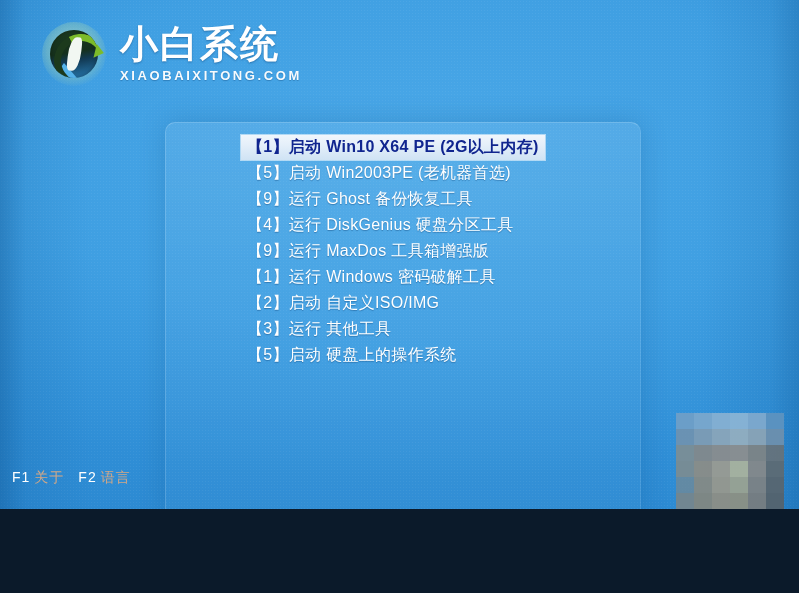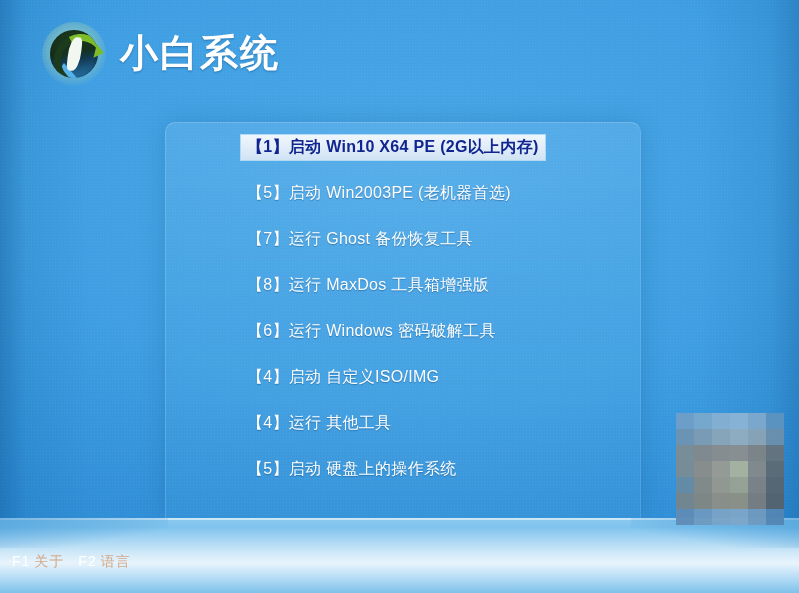--- a/index.html
+++ b/index.html
@@ -4,21 +4,21 @@
 <title>XiaoBai PE Boot Menu</title>
 <style>
   html, body {
     margin: 0;
     padding: 0;
     background: #0b1a2a;
   }
   #screen {
     position: relative;
     width: 799px;
-    height: 593px;
+    height: 509px;
     overflow: hidden;
     font-family: "Liberation Sans", "DejaVu Sans", sans-serif;
     background:
       radial-gradient(130% 95% at 52% 30%, #4aa8e8 0%, #3f9fe2 38%, #2f8ed6 68%, #2782ca 100%);
     -webkit-font-smoothing: antialiased;
   }
   
   #edge-shade {
     position: absolute; inset: 0;
     background:
@@ -163,21 +163,21 @@
 
   
   #menu {
     position: absolute;
     left: 241px;
     top: 135px;
     width: 304px;
   }
   .menu-item {
     height: 25px;
-    margin-bottom: 21px;
+    margin-bottom: 1px;
     display: flex;
     align-items: center;
     padding: 0 6px;
     box-sizing: border-box;
     color: #ffffff;
     font-size: 16px;
     font-weight: 400;
     letter-spacing: 0.3px;
     white-space: nowrap;
     text-shadow: 0 1px 1px rgba(10,60,110,0.40);
@@ -239,44 +239,48 @@
     <div id="logo-mark">
       <div class="disc">
         <div class="mountain"></div>
         <div class="ring"></div>
         <div class="swoosh"></div>
       </div>
       <div class="arrow"></div>
     </div>
     <div id="logo-text">
       <div id="logo-title">小白系统</div>
+      <div id="logo-sub">XIAOBAIXITONG.COM</div>
     </div>
   </div>
 
   <div id="menu">
       <div class="menu-item selected">
         <span>【1】启动 Win10 X64 PE (2G以上内存)</span>
       </div>
       <div class="menu-item">
         <span>【5】启动 Win2003PE (老机器首选)</span>
       </div>
       <div class="menu-item">
-        <span>【7】运行 Ghost 备份恢复工具</span>
-      </div>
-      <div class="menu-item">
-        <span>【8】运行 MaxDos 工具箱增强版</span>
-      </div>
-      <div class="menu-item">
-        <span>【6】运行 Windows 密码破解工具</span>
-      </div>
-      <div class="menu-item">
-        <span>【4】启动 自定义ISO/IMG</span>
-      </div>
-      <div class="menu-item">
-        <span>【4】运行 其他工具</span>
+        <span>【9】运行 Ghost 备份恢复工具</span>
+      </div>
+      <div class="menu-item">
+        <span>【4】运行 DiskGenius 硬盘分区工具</span>
+      </div>
+      <div class="menu-item">
+        <span>【9】运行 MaxDos 工具箱增强版</span>
+      </div>
+      <div class="menu-item">
+        <span>【1】运行 Windows 密码破解工具</span>
+      </div>
+      <div class="menu-item">
+        <span>【2】启动 自定义ISO/IMG</span>
+      </div>
+      <div class="menu-item">
+        <span>【3】运行 其他工具</span>
       </div>
       <div class="menu-item">
         <span>【5】启动 硬盘上的操作系统</span>
       </div>
     </div>
 
   <div id="mosaic">
       <i style="background: rgb(111, 159, 200);"></i>
       <i style="background: rgb(122, 168, 205);"></i>
       <i style="background: rgb(134, 176, 210);"></i>

